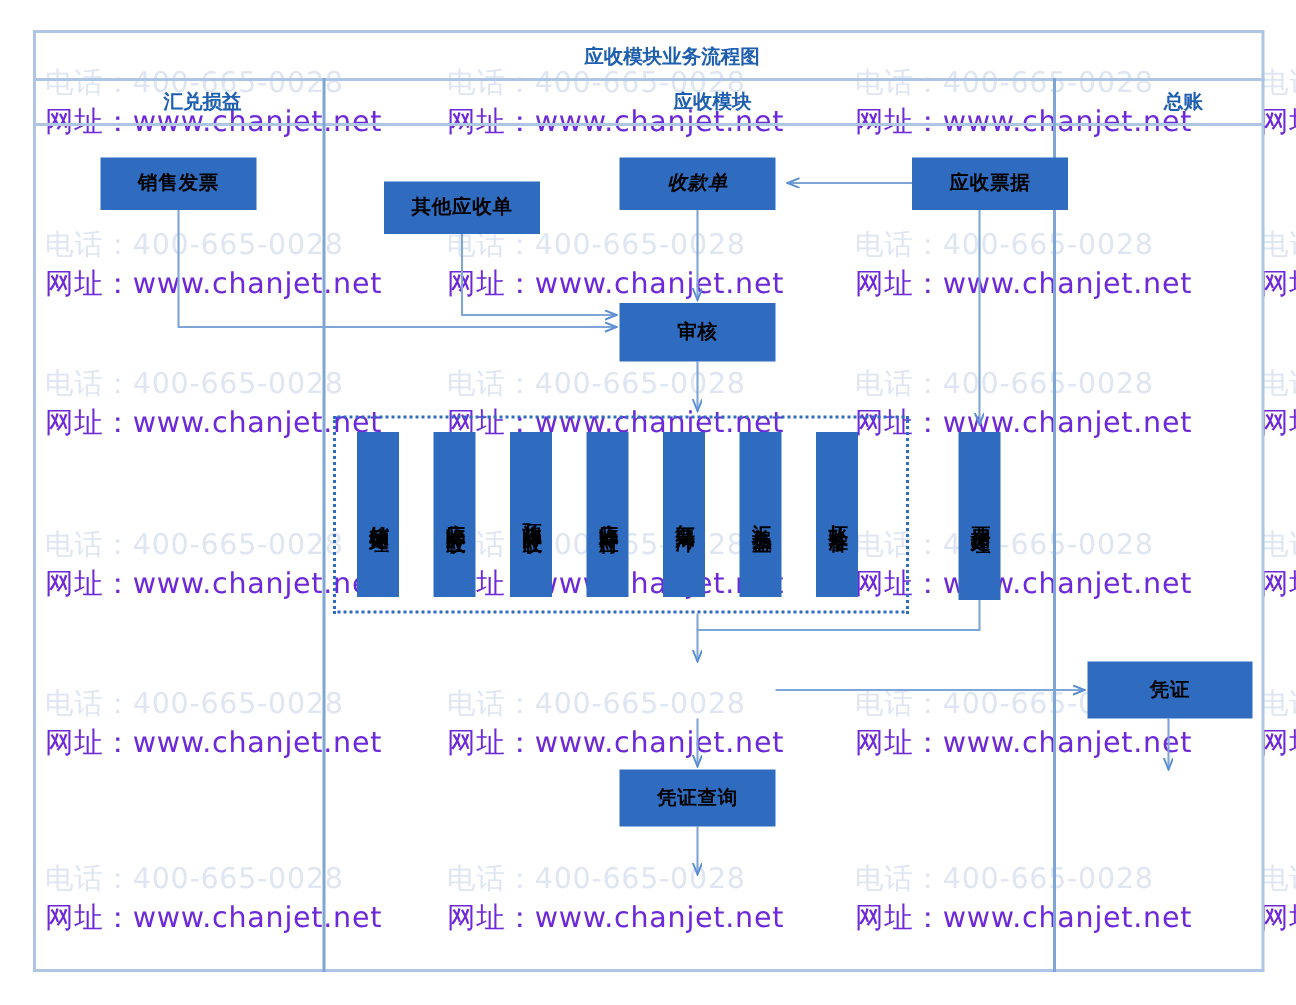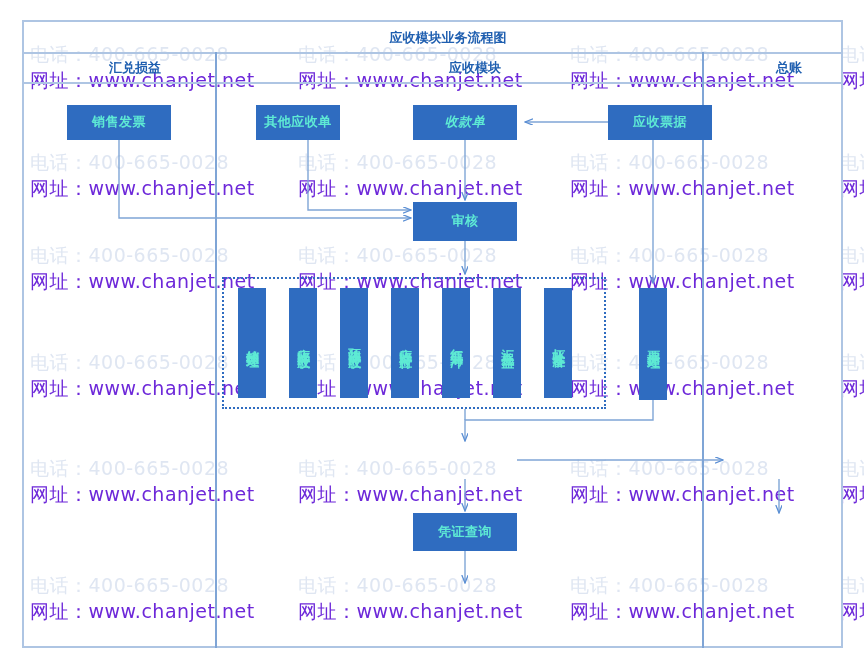--- a/index.html
+++ b/index.html
@@ -63,21 +63,21 @@
     font-size: 13px;
     white-space: nowrap;
     text-align: center;
     padding-left: 31px;
   }
 
   
   .node {
     position: absolute;
     background: #2f6cc0;
-    color: #5eead4;
+    color: #000000;
     font-weight: bold;
     font-size: 13px;
     display: flex;
     align-items: center;
     justify-content: center;
     text-align: center;
     line-height: 1.12;
     z-index: 6;
     letter-spacing: 0.5px;
   }
@@ -207,21 +207,21 @@
       <path d="M465,551 L465,583" marker-end="url(#arr)"></path>
 
       <path d="M517,460 L723,460" marker-end="url(#arr)"></path>
 
       <path d="M779,479 L779,513" marker-end="url(#arr)"></path>
     </g>
   </svg>
 
   <div class="node" style="left:67px; top:105px; width:104px; height:35px;">销售发票</div>
 
-  <div class="node" style="left:256px; top:105px; width:84px; height:35px;">其他应收单</div>
+  <div class="node" style="left:256px; top:121px; width:104px; height:35px;">其他应收单</div>
 
   <div class="node" style="left:413px; top:105px; width:104px; height:35px;font-style:italic;">收款单</div>
 
   <div class="node" style="left:608px; top:105px; width:104px; height:35px;">应收票据</div>
 
   <div class="node" style="left:413px; top:202px; width:104px; height:39px;">审核</div>
 
   <div class="node vertical" style="left:238px; top:288px; width:28px; height:110px;">核销处理</div>
   <div class="node vertical" style="left:289px; top:288px; width:28px; height:110px;">应收冲应收</div>
   <div class="node vertical" style="left:340px; top:288px; width:28px; height:110px;">预收冲应收</div>
@@ -229,15 +229,16 @@
   <div class="node vertical" style="left:442px; top:288px; width:28px; height:110px;">红票对冲</div>
   <div class="node vertical" style="left:493px; top:288px; width:28px; height:110px;">汇兑损益</div>
   <div class="node vertical" style="left:544px; top:288px; width:28px; height:110px;">坏账准备</div>
 
   <div class="node vertical" style="left:639px; top:288px; width:28px; height:112px;">票据处理</div>
 
 
   <div class="node" style="left:413px; top:513px; width:104px; height:38px;">凭证查询</div>
 
 
+  <div class="node" style="left:725px; top:441px; width:110px; height:38px;">凭证</div>
 
 
 </div>
 
 </body></html>

